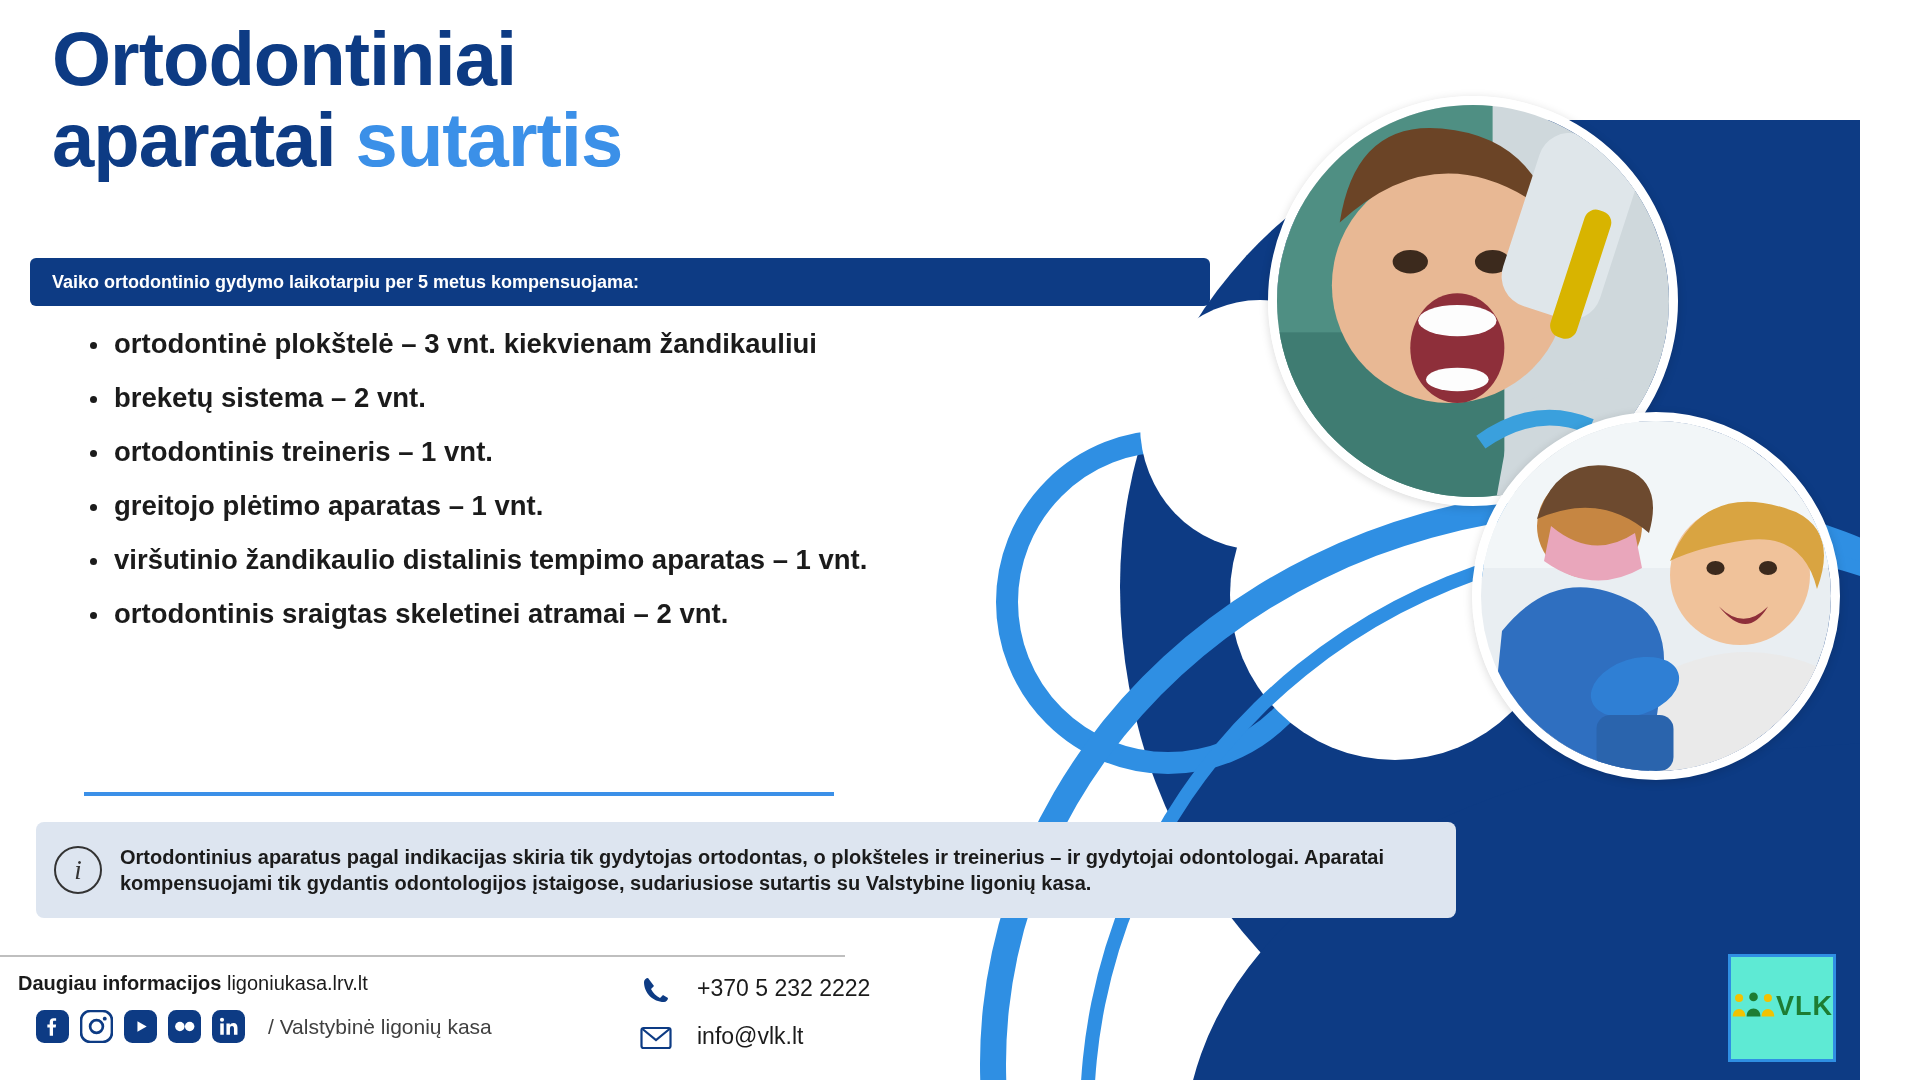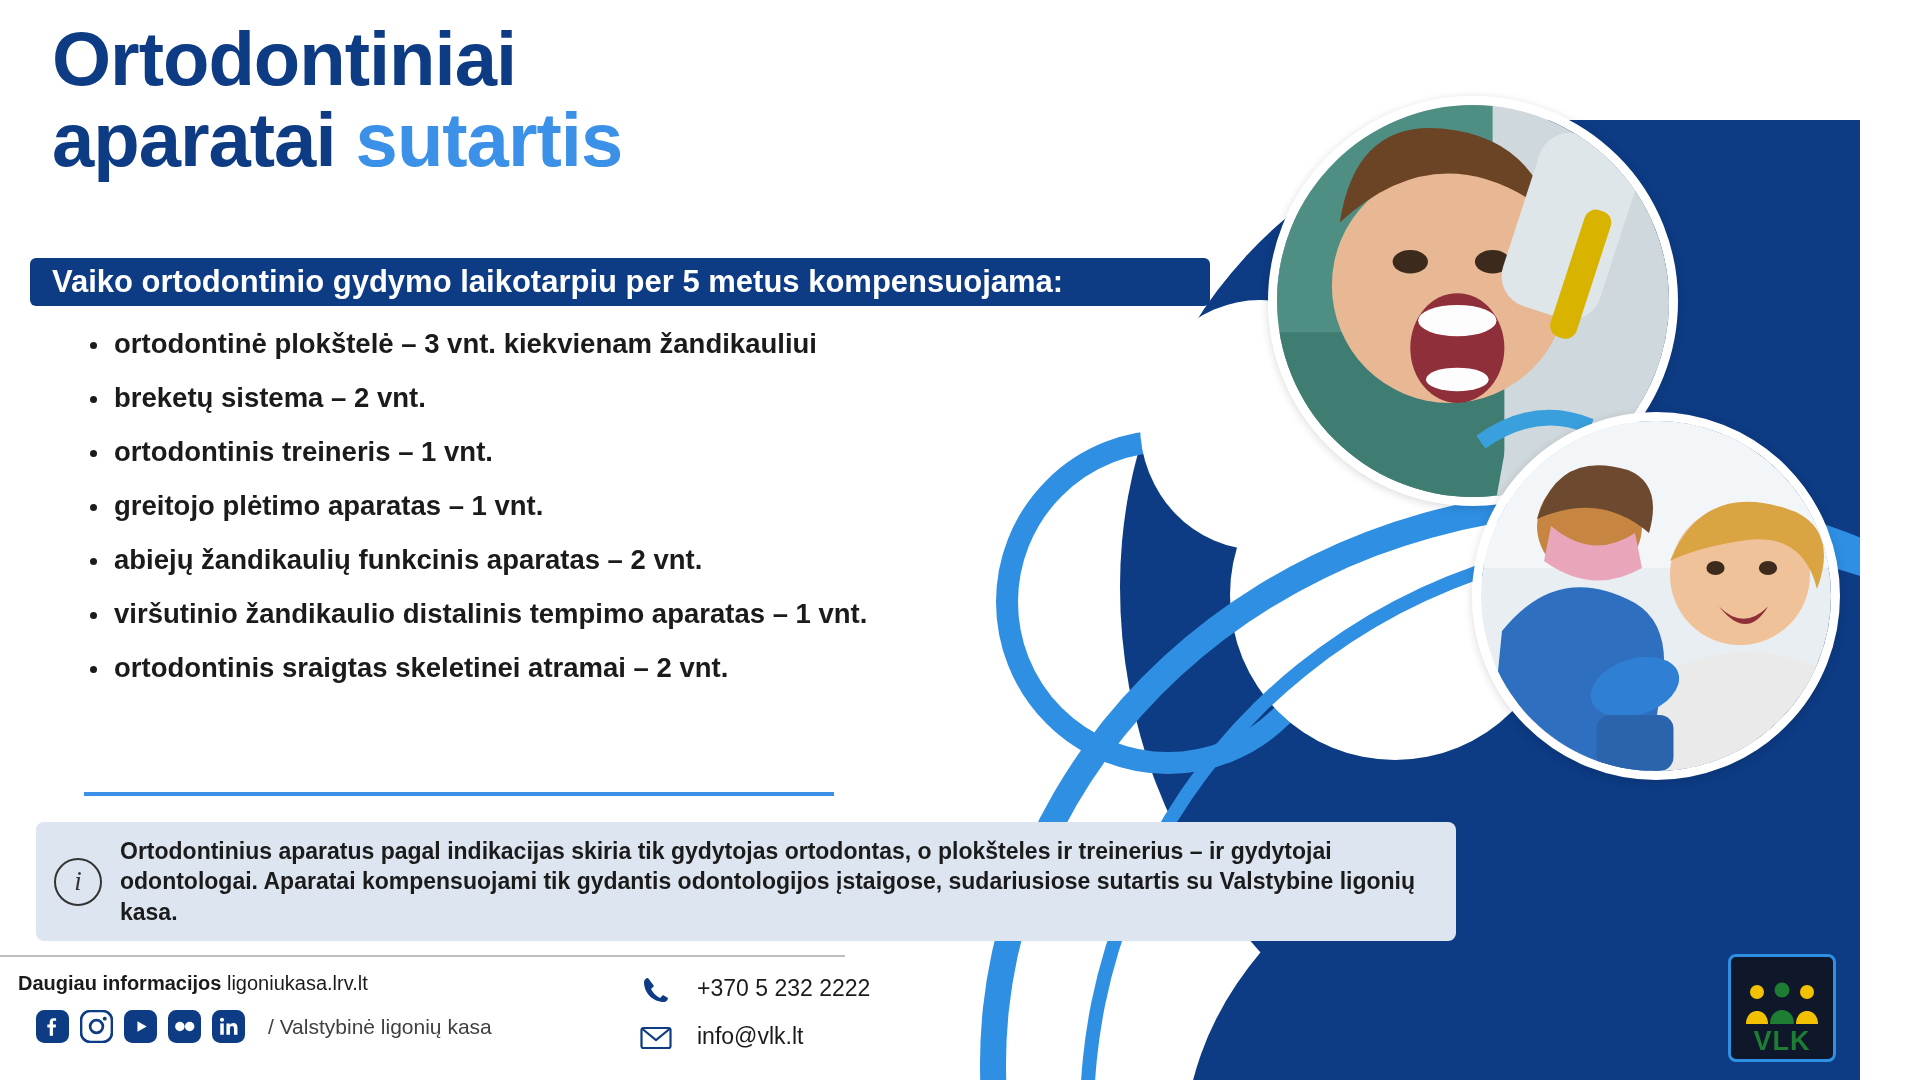--- a/index.html
+++ b/index.html
@@ -140,21 +140,21 @@
     height: 48px;
     background: #0d3b84;
     border-radius: 6px;
     display: flex;
     align-items: center;
     padding-left: 22px;
     box-sizing: border-box;
   }
   .banner span {
     color: #ffffff;
-    font-size: 31px;
+    font-size: 18px;
     font-weight: bold;
   }
 
   
   ul.items {
     position: absolute;
     left: 78px; top: 330px;
     width: 1150px;
     margin: 0;
     padding: 0 0 0 36px;
@@ -206,21 +206,21 @@
     color: #333;
     font-size: 27px;
     font-family: "Liberation Serif", serif;
     font-style: italic;
     display: flex;
     align-items: center;
     justify-content: center;
     margin-right: 18px;
   }
   .note-text {
-    font-size: 23px;
+    font-size: 20px;
     font-weight: bold;
     color: #1b1b1b;
     line-height: 1.32;
   }
 
   
   .footer-rule {
     position: absolute;
     left: 0; top: 955px;
     width: 845px; height: 2px;
@@ -268,25 +268,25 @@
     font-size: 23px;
     color: #1b1b1b;
   }
   .c-icon { width: 32px; height: 30px; color: #0d3b84; display:block; }
 
   
   .vlk {
     position: absolute;
     right: 24px; bottom: 18px;
     width: 108px; height: 108px;
-    background: #0f172a;
+    background: #5eead4;
     border: 3px solid #2f8fe3;
-    border-radius: 8px;
-    display: flex;
-    flex-direction: column;
+    border-radius: 0;
+    display: flex;
+    flex-direction: row;
     align-items: center;
     justify-content: flex-end;
     padding-bottom: 4px;
     box-sizing: border-box;
   }
   .vlk-people { margin-bottom: 2px; }
   .vlk-text {
     font-size: 27px;
     font-weight: bold;
     color: #1d7d33;
@@ -359,21 +359,20 @@
 
   <div class="banner">
     <span>Vaiko ortodontinio gydymo laikotarpiu per 5 metus kompensuojama:</span>
   </div>
 
   <ul class="items">
     <li>ortodontinė plokštelė – 3 vnt. kiekvienam žandikauliui</li>
     <li>breketų sistema – 2 vnt.</li>
     <li>ortodontinis treineris – 1 vnt.</li>
     <li>greitojo plėtimo aparatas – 1 vnt.</li>
-    <li>abiejų žandikaulių funkcinis aparatas – 2 vnt.</li>
     <li>viršutinio žandikaulio distalinis tempimo aparatas – 1 vnt.</li>
     <li>ortodontinis sraigtas skeletinei atramai – 2 vnt.</li>
   </ul>
 
   <div class="rule"></div>
 
   <div class="note">
     <div class="note-icon">i</div>
     <div class="note-text">Ortodontinius aparatus pagal indikacijas skiria tik gydytojas ortodontas, o plokšteles ir treinerius – ir gydytojai odontologai. Aparatai kompensuojami tik gydantis odontologijos įstaigose, sudariusiose sutartis su Valstybine ligonių kasa.</div>
   </div>

